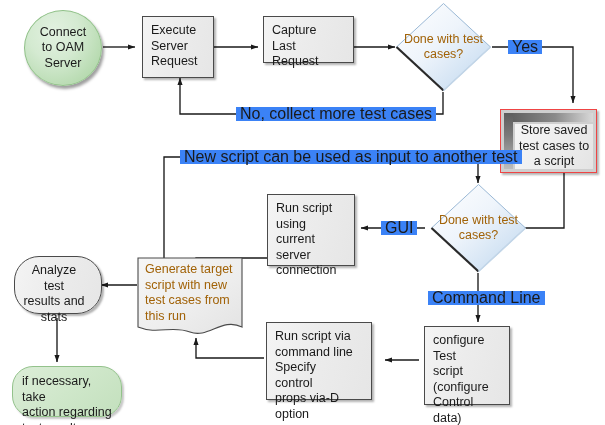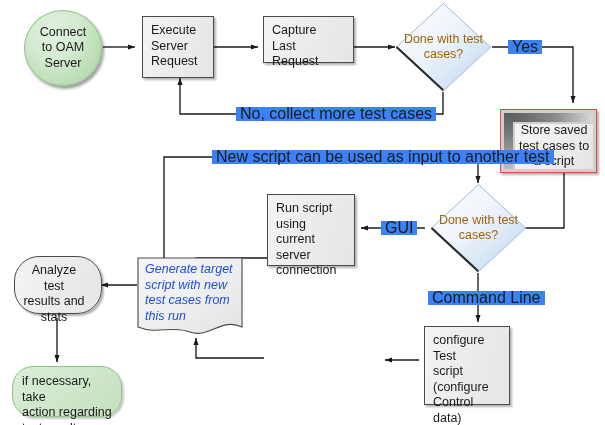--- a/index.html
+++ b/index.html
@@ -117,22 +117,21 @@
   .docbox .docshape {
     position: absolute;
     left: 0; top: 0; width: 100%; height: 100%;
   }
   .docbox .doclabel {
     position: absolute;
     left: 9px; top: 7px; right: 6px;
     text-align: left;
     font-size: 12.5px;
     line-height: 15.5px;
-    color: #1d4ed8;
-    font-style: italic;
+    color: #a16207;
   }
 
   
   .roundbox {
     border-radius: 21px;
     background: linear-gradient(140deg, #dcedd8 0%, #cfe7ca 50%, #c3e0bd 100%);
     border: 1px solid #93c28b;
     box-shadow: 2px 2px 2px rgba(0,0,0,0.22);
     padding: 7px 9px 6px 9px;
     text-align: left;
@@ -279,36 +278,42 @@
 this run</div>
   </div>
 
   <div class="node box left" style="left:424px; top:326px; width:86px; height:79px;">
     <span class="txt">configure Test
 script
 (configure
 Control data)</span>
   </div>
 
+  <div class="node box left" style="left:266px; top:322px; width:106px; height:78px;">
+    <span class="txt">Run script via
+command line
+Specify control
+props via-D option</span>
+  </div>
 
   <div class="node box center" style="left:14px; top:256px; width:88px; height:58px;">
     <span class="txt">Analyze test
 results and
 stats</span>
   </div>
 
   <div class="node roundbox" style="left:12px; top:366px; width:110px; height:51px;">
     <span class="txt">if necessary, take
 action regarding
 test results</span>
   </div>
 
   <div class="edge-label" style="left:508px; top:40px;">Yes</div>
 
   <div class="edge-label" style="left:236px; top:107px;">No, collect more test cases</div>
 
-  <div class="edge-label" style="left:212px; top:150px;">New script can be used as input to another test</div>
+  <div class="edge-label" style="left:180px; top:150px;">New script can be used as input to another test</div>
 
   <div class="edge-label" style="left:381px; top:221px;">GUI</div>
 
   <div class="edge-label" style="left:428px; top:291px;">Command Line</div>
 
 </div>
 
 </body></html>

